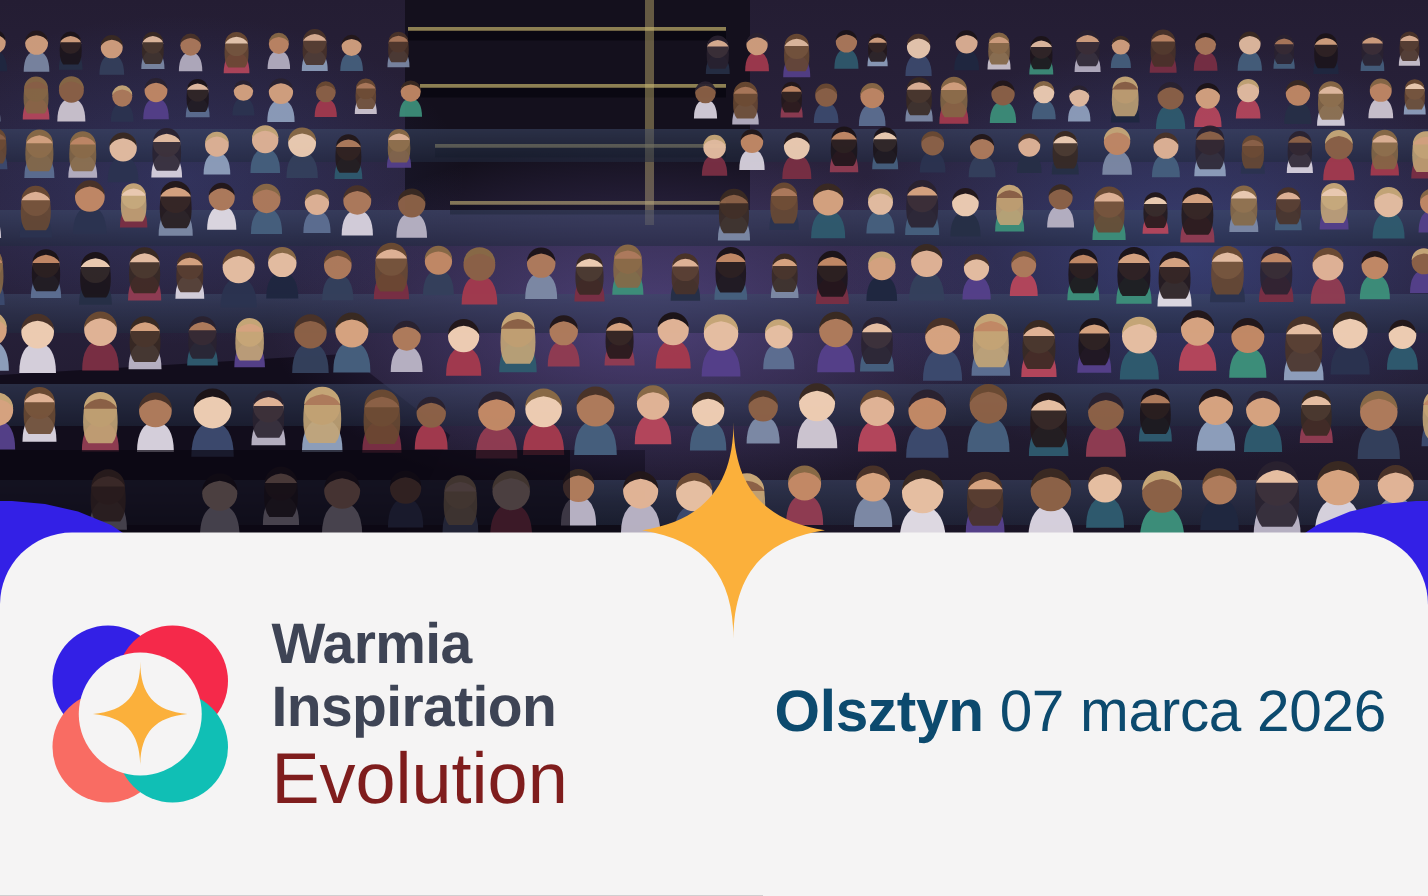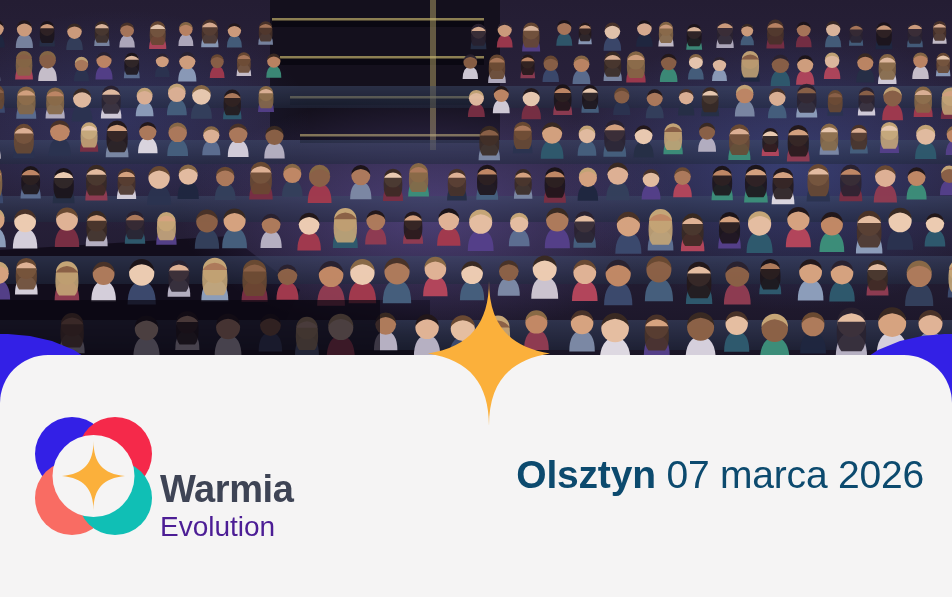--- a/index.html
+++ b/index.html
@@ -67,21 +67,22 @@
     left:0; top:355px;
     width:952px; height:242px;
     z-index:5;
     display:flex;
     align-items:center;
     padding:0 28px 0 26px;
   }
 
   .logo-block {
     display:flex;
-    align-items:flex-end;
+    align-items:center;
+    gap:21px;
     flex:0 0 auto;
   }
 
   .logo-mark {
     position:relative;
     width:134px; height:130px;
     flex:0 0 auto;
   }
   .logo-mark svg { display:block; width:100%; height:100%; }
 
@@ -93,23 +94,23 @@
   }
   .wm-line {
     font-size:38px;
     font-weight:700;
     color:#3E4455;
     letter-spacing:-0.4px;
     white-space:nowrap;
   }
   .wm-line.two { margin-top:4px; }
   .wm-sub {
-    font-size:28px;
+    font-size:48px;
     font-weight:300;
-    color:#4c1d95;
+    color:#7f1d1d;
     letter-spacing:0px;
     margin-top:5px;
     white-space:nowrap;
   }
 
   .spacer { flex:1 1 auto; }
 
   .event-meta {
     flex:0 0 auto;
     white-space:nowrap;
@@ -1421,20 +1422,21 @@
           <circle cx="89" cy="43" r="37" fill="#F5294A"></circle>
           <circle cx="46" cy="87" r="37" fill="#F96C63"></circle>
           <circle cx="89" cy="87" r="37" fill="#10BFB5"></circle>
           <circle cx="67.5" cy="65" r="41" fill="#F5F4F4"></circle>
           <path d="M67.5 30 C67.5 52 77 63 99 65 C77 67 67.5 78 67.5 100 C67.5 78 58 67 36 65 C58 63 67.5 52 67.5 30 Z" fill="#FBB03B"></path>
         </svg>
       </div>
 
       <div class="wordmark">
         <span class="wm-line">Warmia</span>
+        <span class="wm-line two">Inspiration</span>
         <span class="wm-sub">Evolution</span>
       </div>
 
     </div>
 
     <div class="spacer"></div>
 
     <div class="event-meta">
       <span class="event-city">Olsztyn</span><span>&nbsp;</span><span class="event-date">07 marca 2026</span>
     </div>

